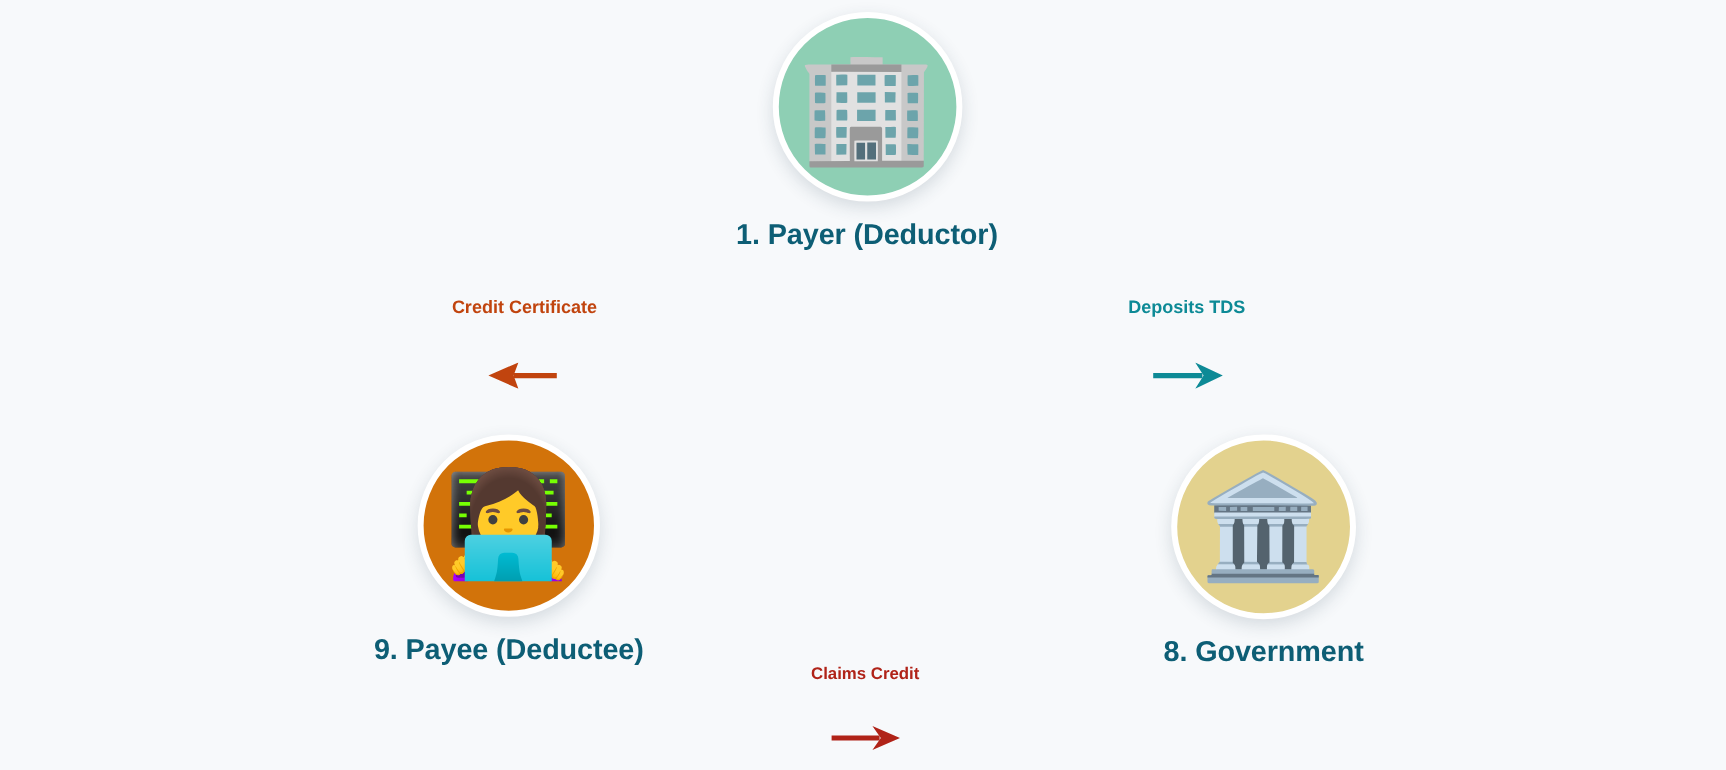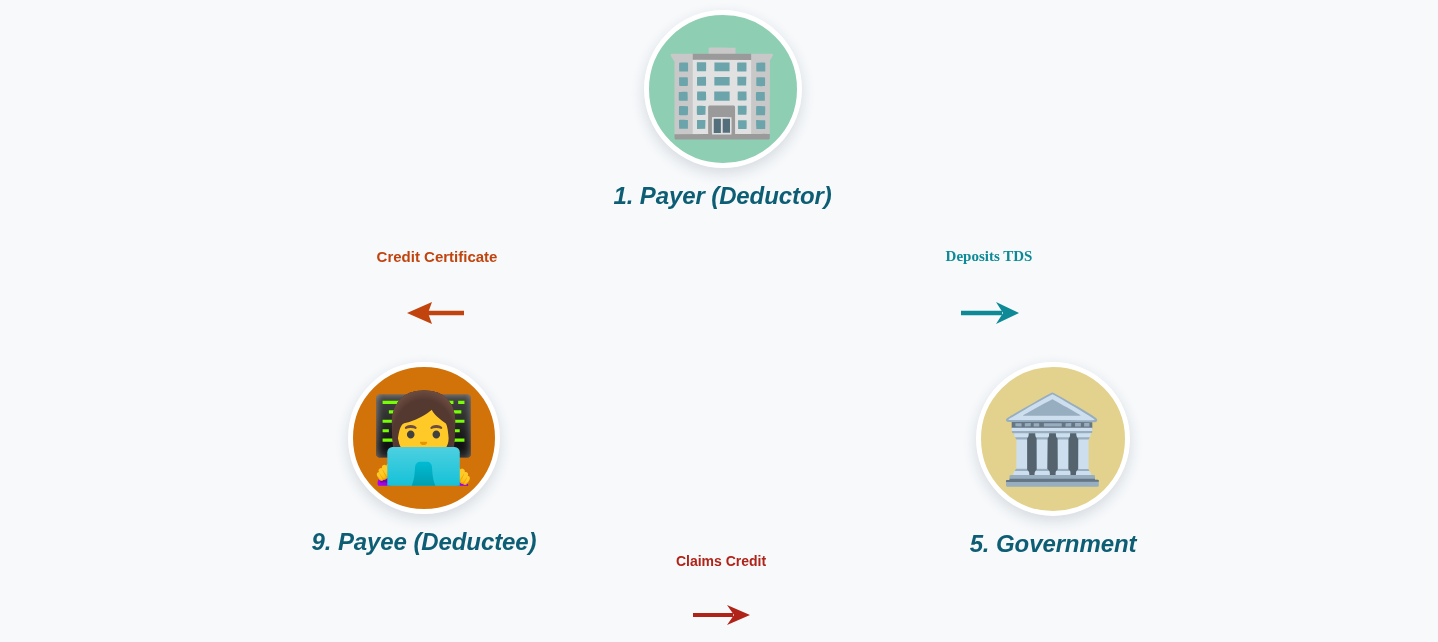--- a/index.html
+++ b/index.html
@@ -46,21 +46,20 @@
     user-select: none;
   }
 
   .node-caption {
     margin-top: 14px;
     font-size: 24px;
     font-weight: bold;
     color: #0d5e75;
     white-space: nowrap;
     letter-spacing: -0.1px;
-    font-style: italic;
   }
 
   
   #node-payer        { left: 605px; top: 10px;  width: 235px; }
   #node-payee        { left: 300px; top: 362px; width: 248px; }
   #node-government   { left: 962px; top: 362px; width: 182px; }
 
   #node-payer .node-circle      { width: 158px; height: 158px; background: #8ecfb4; }
   #node-payee .node-circle      { width: 152px; height: 152px; background: #d2730a; }
   #node-government .node-circle { width: 154px; height: 154px; background: #e3d28e; }
@@ -83,21 +82,21 @@
     white-space: nowrap;
     line-height: 1;
   }
 
   .edge-arrow {
     margin-top: 38px;
     display: block;
   }
 
   #edge-issues-certificate { left: 347px; top: 249px; width: 180px; }
-  #edge-deposits-tds       { left: 915px; top: 249px; width: 148px; font-family: Liberation Serif, serif; }
+  #edge-deposits-tds       { left: 915px; top: 249px; width: 148px; }
   #edge-claims-credit      { left: 646px; top: 554px; width: 150px; justify-content: center; }
 
   #edge-issues-certificate .edge-label { color: #c1440e; }
   #edge-deposits-tds .edge-label       { color: #0d8a96; }
   #edge-claims-credit .edge-label      { color: #b02318; font-size: 14px; }
 
   #edge-claims-credit .edge-arrow { margin-top: 36px; }
 </style>
 </head>
 <body>
@@ -115,21 +114,21 @@
     <div class="node-circle">
       <span class="node-emoji">👩‍💻</span>
     </div>
     <div class="node-caption">9. Payee (Deductee)</div>
   </div>
 
   <div class="node" id="node-government">
     <div class="node-circle">
       <span class="node-emoji">🏛️</span>
     </div>
-    <div class="node-caption">5. Government</div>
+    <div class="node-caption">8. Government</div>
   </div>
 
   <div class="edge" id="edge-issues-certificate">
     <div class="edge-label">Credit Certificate</div>
     <svg class="edge-arrow" width="62" height="22" viewBox="0 0 62 22">
       <line x1="58" y1="11" x2="22" y2="11" stroke="#c1440e" stroke-width="4.5" stroke-linecap="butt"></line>
       <path d="M 1 11 L 26 0 L 22 11 L 26 22 Z" fill="#c1440e"></path>
     </svg>
   </div>
 

